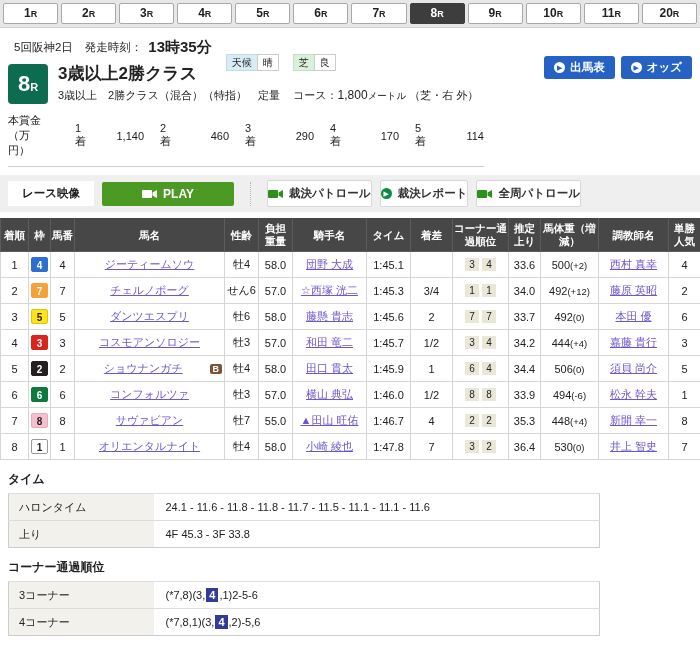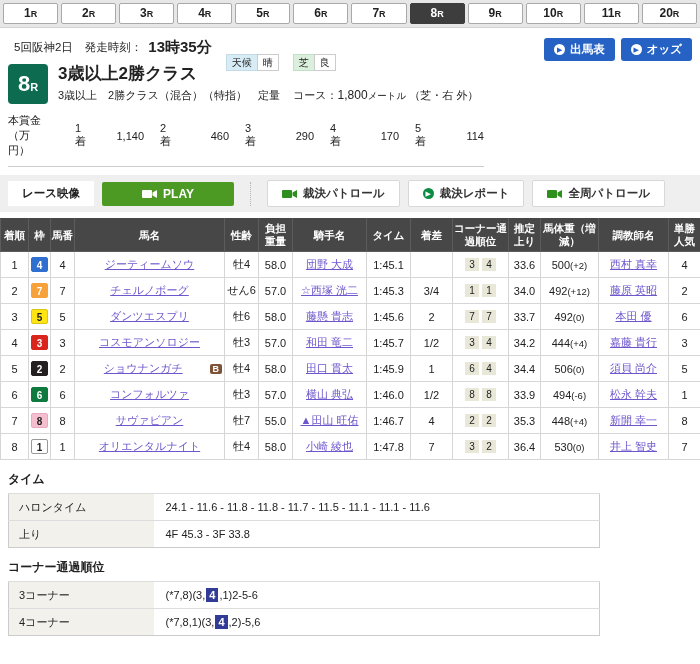--- a/index.html
+++ b/index.html
@@ -9,21 +9,21 @@
   
   .tabs { display:flex; gap:3px; background:#e7e7e7; padding:3px 3px; border-bottom:1px solid #d2d2d2; }
   .tab { flex:1; background:#fff; border:1px solid #a9a9a9; border-radius:2px; text-align:center;
          font-size:12px; font-weight:bold; height:21px; line-height:19px; cursor:pointer; }
   .tab .rsml { font-size:9px; }
   .tab.active { background:#3d3d3d; border-color:#3d3d3d; color:#fff; }
 
   
   .header { display:flex; padding:8px 8px 0 8px; }
   .header-left { flex:1; }
-  .header-right { width:208px; display:flex; flex-direction:column; align-items:flex-end; gap:13px; padding-top:2px; }
+  .header-right { width:208px; display:flex; flex-direction:column; align-items:flex-end; gap:13px; padding-top:2px;margin-top:18px; }
 
   .info-row { font-size:11.5px; display:flex; align-items:center; gap:6px; height:22px; }
   .info-row .sp { margin-left:6px; }
   .start-time { font-size:15px; font-weight:bold; }
   .badge-pair { display:inline-flex; margin-left:8px; font-size:10px;margin-top:31px; }
   .badge-pair span { height:17px; line-height:15px; padding:0 5px; border:1px solid #ccc; }
   .badge-pair .lbl-w { background:#d7ecf5; border-color:#c3dbe7; border-right:none; }
   .badge-pair .lbl-t { background:#daf0dc; border-color:#c2e0c6; border-right:none; }
   .badge-pair .val { background:#fff; }
 
@@ -51,21 +51,21 @@
                border-radius:3px; font-size:11.5px; color:#333; padding:5px 12px; cursor:pointer; font-family:inherit;}
   .circle-ic.green { background:#0b8c43; color:#fff; }
 
   
   .media-bar { display:flex; align-items:center; background:#efefef; margin-top:8px; padding:5px 8px; gap:8px; }
   .video-label { background:#fff; font-size:11.5px; font-weight:bold; padding:5px 14px; }
   .btn-play { display:inline-flex; justify-content:center; align-items:center; gap:6px; background:#4c9a24; color:#fff;
               border:none; width:132px; padding:5px 0; font-size:12px; font-weight:bold; border-radius:2px; cursor:pointer; font-family:inherit;}
   .vsep { border-left:1px dotted #b5b5b5; height:24px; margin:0 8px; }
   .btn-media { display:inline-flex; align-items:center; gap:6px; background:#fff; border:1px solid #d8d8d8;
-               padding:5px 14px; font-size:11.5px; font-weight:bold; color:#333; border-radius:2px; cursor:pointer; font-family:inherit;}
+               padding:5px 0; font-size:11.5px; font-weight:bold; color:#333; border-radius:2px; cursor:pointer; font-family:inherit;}
 
   
   table.results { width:700px; border-collapse:collapse; table-layout:fixed; margin-top:6px; font-size:11px; }
   table.results th { background:#474747; color:#fff; font-size:10.5px; font-weight:bold; line-height:1.25;
                      border:1px solid #5c5c5c; border-top:1px solid #474747; padding:3px 1px; height:30px; }
   table.results td { border:1px solid #d6d6d6; border-left:1px solid #d6d6d6; height:26px; padding:1px 2px;
                      text-align:center; background:#fff; overflow:hidden; white-space:nowrap; }
   td.ta-l { text-align:left; padding-left:5px; }
   td.ta-r { text-align:right; padding-right:5px; }
   .waku { display:inline-block; width:17px; height:15px; line-height:15px; font-size:10px; font-weight:bold;

